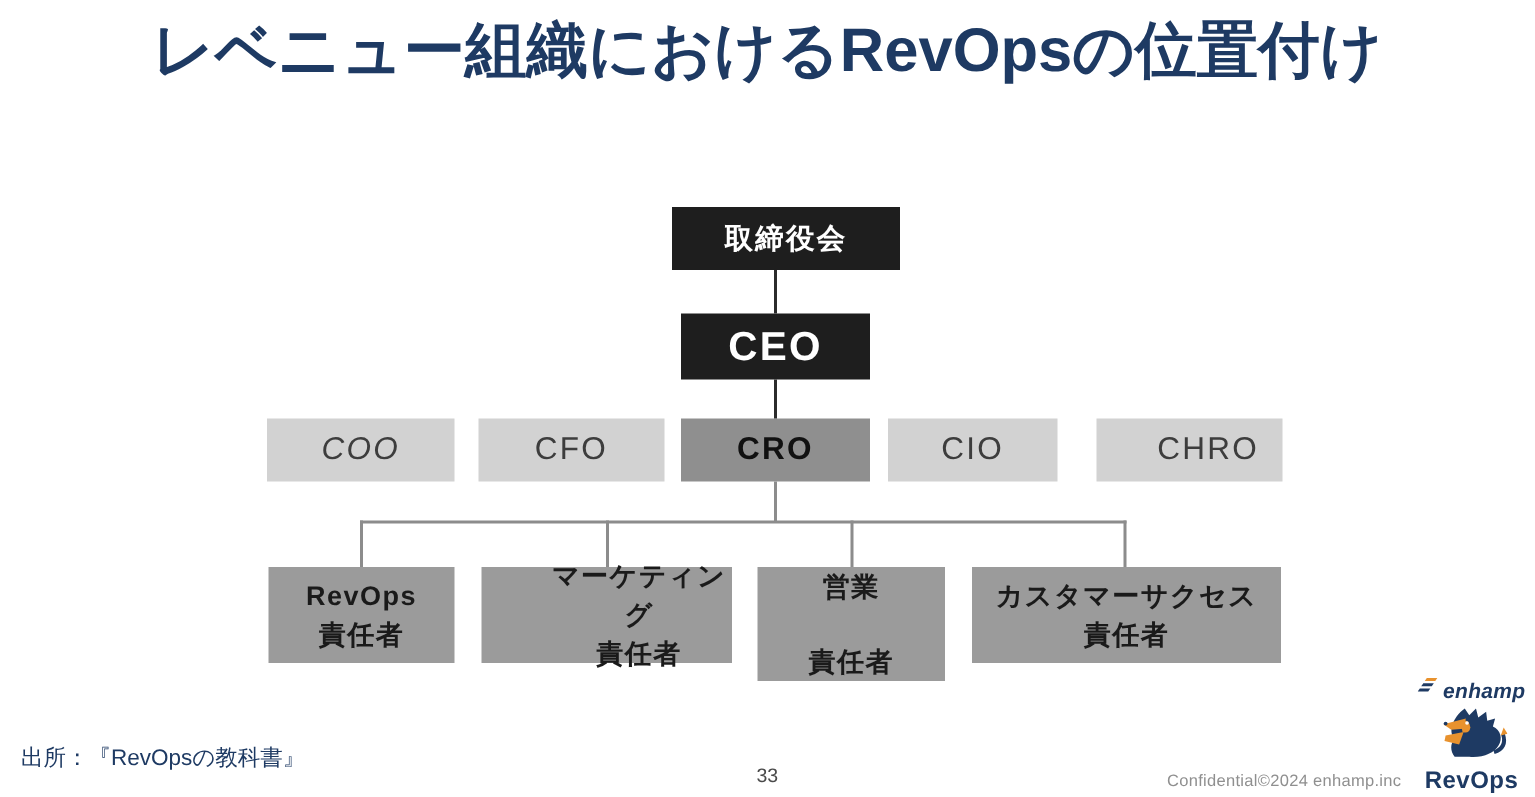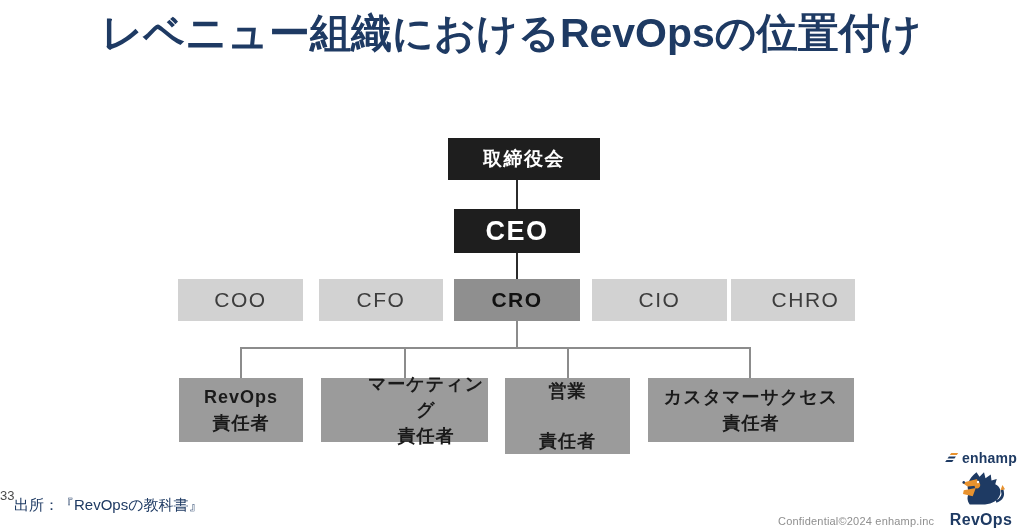--- a/index.html
+++ b/index.html
@@ -79,23 +79,23 @@
   .source-note {
     position: absolute;
     left: 14px;
     top: 496px;
     font-size: 15px;
     color: var(--title-navy);
   }
   .page-number {
     position: absolute;
     left: 0;
-    top: 488px;
+    top: 509px;
     width: 100%;
-    text-align: left;
+    text-align: center;
     font-size: 13px;
     color: var(--page-gray);
   }
   .confidential {
     position: absolute;
     left: 778px;
     top: 515px;
     font-size: 11px;
     color: var(--footer-gray);
     letter-spacing: 0.2px;
@@ -104,22 +104,23 @@
     position: absolute;
     left: 942px;
     top: 450px;
     width: 78px;
     display: flex;
     flex-direction: column;
     align-items: center;
   }
   .logo-row {
     display: flex;
-    align-items: flex-start;
+    align-items: flex-end;
     gap: 3px;
+    font-style: italic;
   }
   .logo-company {
     font-size: 14px;
     font-weight: bold;
     color: var(--title-navy);
     letter-spacing: 0.2px;
   }
   .logo-lion { margin-top: 2px; }
   .logo-product {
     font-size: 16px;
@@ -137,30 +138,30 @@
   <h1 class="slide-title">レベニュー組織におけるRevOpsの位置付け</h1>
 
   <div class="node black board" style="left:448px; top:138px; width:152px; height:42px;">
     <span>取締役会</span>
   </div>
 
   <div class="node black ceo" style="left:454px; top:209px; width:126px; height:44px;">
     <span>CEO</span>
   </div>
 
-  <div class="node csuite" style="left:178px; top:279px; width:125px; height:42px;">
+  <div class="node csuite" style="left:178px; top:279px; width:125px; height:42px;font-style:italic;">
     <span>COO</span>
   </div>
   <div class="node csuite highlight" style="left:454px; top:279px; width:126px; height:42px;">
     <span>CRO</span>
   </div>
   <div class="node csuite" style="left:319px; top:279px; width:124px; height:42px;">
     <span>CFO</span>
   </div>
-  <div class="node csuite" style="left:592px; top:279px; width:135px; height:42px;">
+  <div class="node csuite" style="left:592px; top:279px; width:113px; height:42px;">
     <span>CIO</span>
   </div>
   <div class="node csuite" style="left:731px; top:279px; width:124px; height:42px;padding-left:25px;">
     <span>CHRO</span>
   </div>
 
   <div class="node report" style="left:179px; top:378px; width:124px; height:64px;">
     <span>RevOps</span>
     <span>責任者</span>
   </div>

